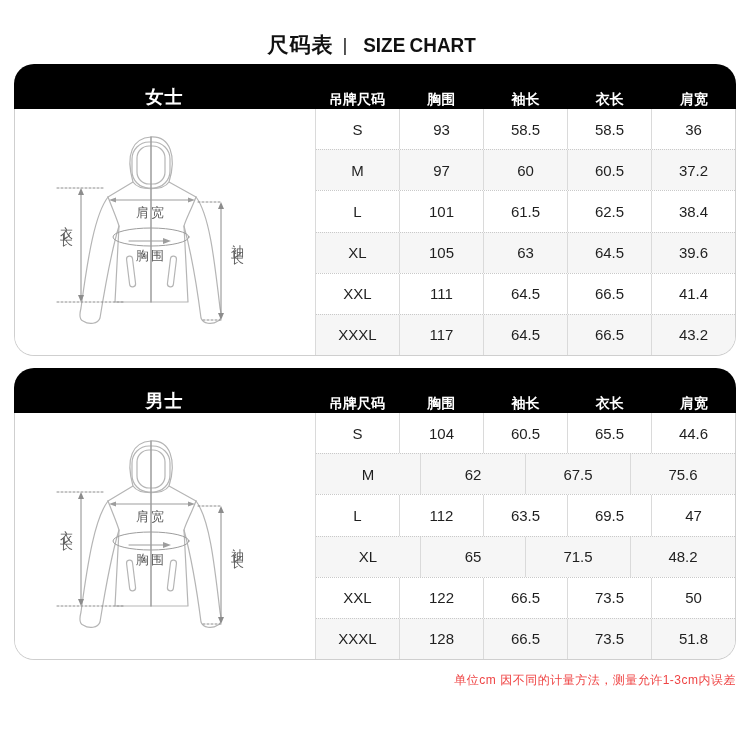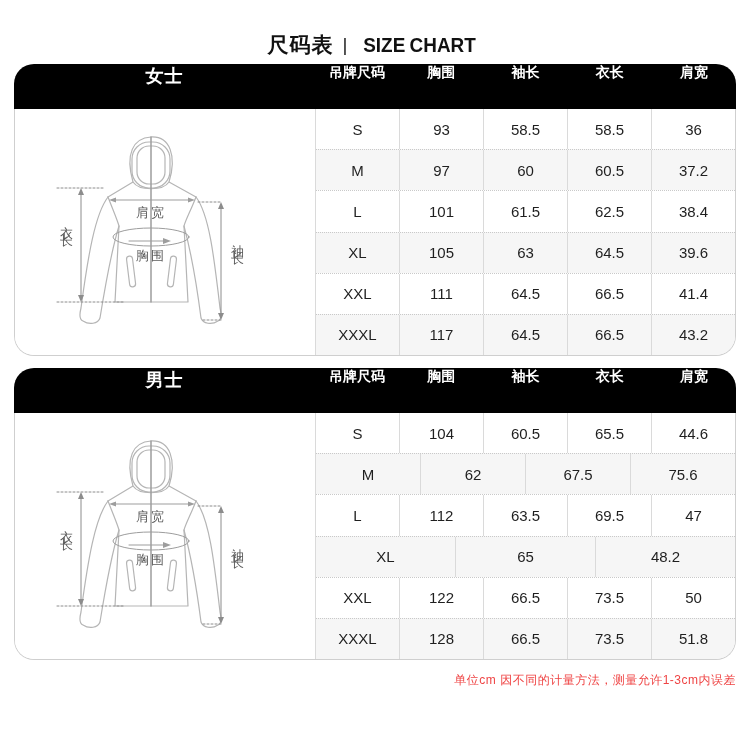--- a/index.html
+++ b/index.html
@@ -11,21 +11,21 @@
   .title { padding-top:31px; height:64px; text-align:center; color:#111111;
            font-size:21px; font-weight:bold; letter-spacing:1px; }
   .title .zh { vertical-align:middle; }
   .title .divider { font-weight:400; color:#222; margin:0 9px; vertical-align:middle; font-size:19px; }
   .title .en { display:inline-block; transform:scaleX(.9); transform-origin:center;
                letter-spacing:0px; word-spacing:-1px; font-weight:800; vertical-align:middle; }
 
   
   .card { width:722px; margin:0 auto 12px auto; }
   .card-header { height:45px; background:#000000; border-radius:20px 20px 0 0;
-                 display:flex; align-items:flex-start; color:#ffffff; }
+                 display:flex; align-items:flex-end; color:#ffffff; }
   .gender-cell { width:301px; text-align:center; font-size:18px; font-weight:bold; letter-spacing:1px; }
   .col-head { flex:1; text-align:center; font-size:14px; font-weight:bold; }
   .card-body { display:flex; height:247px; border:1px solid #cfcfcf; border-top:none;
                border-radius:0 0 20px 20px; overflow:hidden; background:#ffffff; }
   .figure-col { width:301px; flex:none; border-right:1px solid #dadada;
                 display:flex; align-items:center; justify-content:center; background:#ffffff; }
   .rows { flex:1; display:flex; flex-direction:column; }
   .row { flex:1; display:flex; }
   .row + .row { border-top:1px dotted #c9c9c9; }
   .row:nth-child(even) { background:#f6f6f6; }
@@ -211,20 +211,21 @@
         <div class="row">
           <div class="cell">L</div>
           <div class="cell">112</div>
           <div class="cell">63.5</div>
           <div class="cell">69.5</div>
           <div class="cell">47</div>
         </div>
         <div class="row">
           <div class="cell">XL</div>
           <div class="cell">65</div>
+          <div class="cell">71.5</div>
           <div class="cell">48.2</div>
         </div>
         <div class="row">
           <div class="cell">XXL</div>
           <div class="cell">122</div>
           <div class="cell">66.5</div>
           <div class="cell">73.5</div>
           <div class="cell">50</div>
         </div>
         <div class="row">

